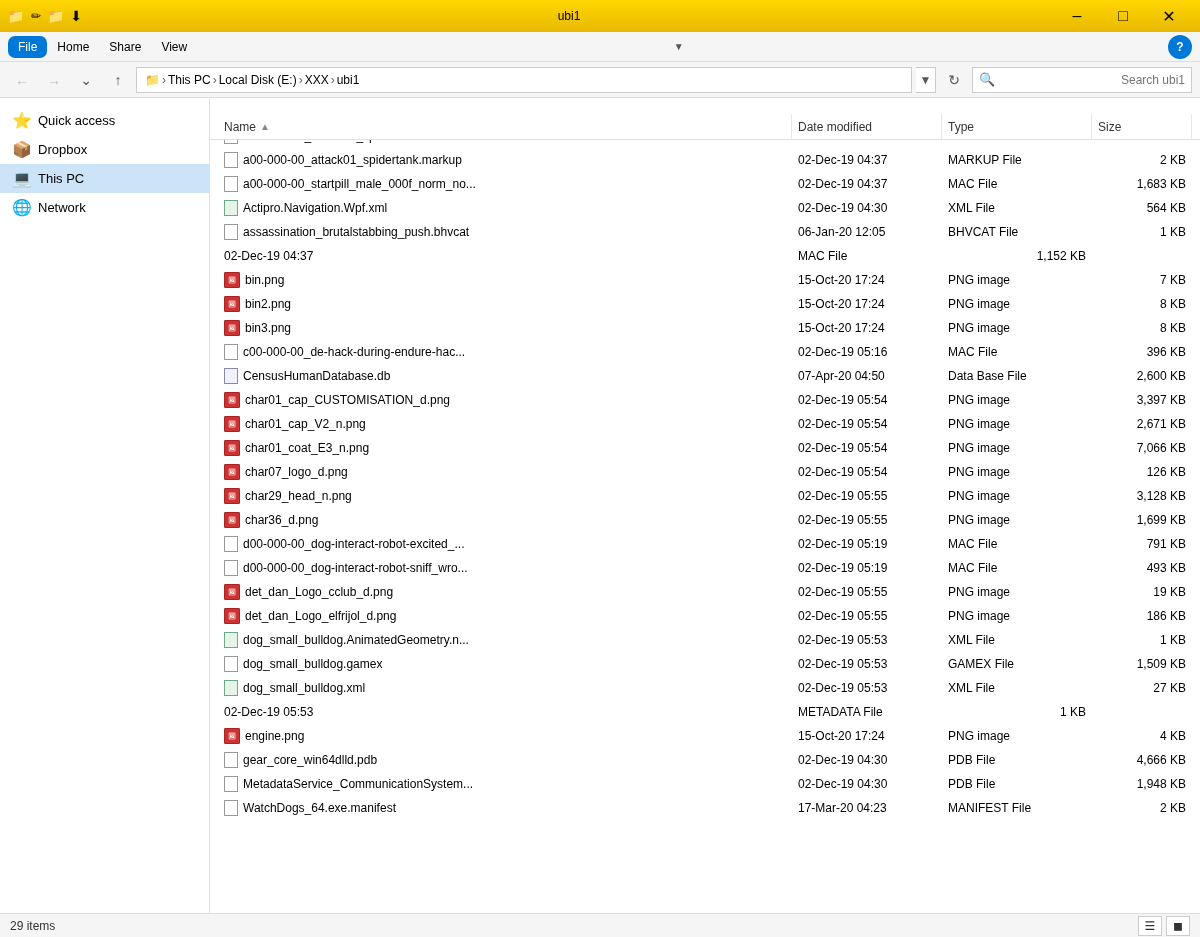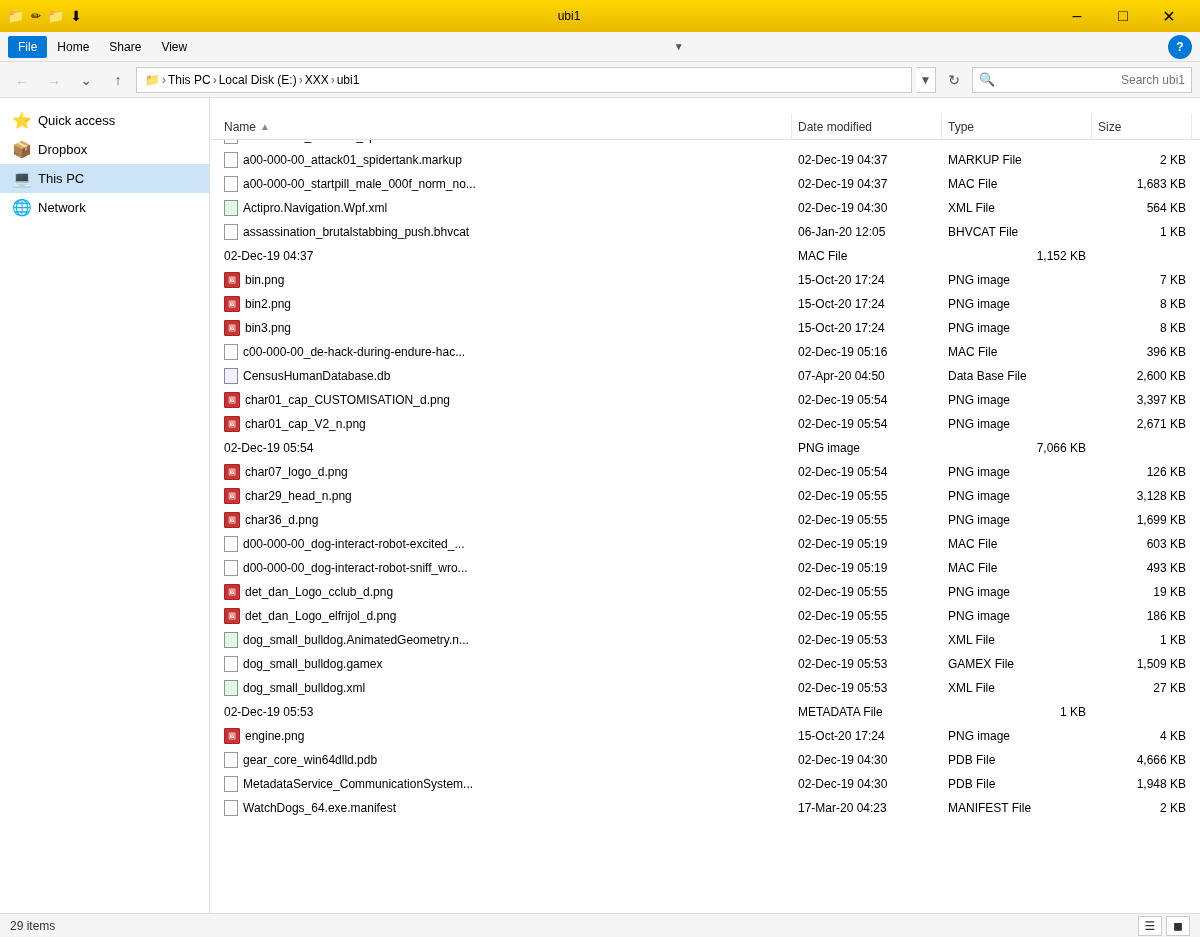--- a/index.html
+++ b/index.html
@@ -32,21 +32,21 @@
       align-items: center;
       padding: 0 8px;
       border-bottom: 1px solid #ddd;
     }
     .menu-item {
       padding: 4px 10px;
       cursor: pointer;
       border-radius: 2px;
       font-size: 12px;
     }
-    .menu-item.active { background: #0078d7; color: white; }
+    .menu-item.active { background: #0078d7; color: white; border-radius: 7px; }
     .menu-help { margin-left: auto; width: 24px; height: 24px; background: #0078d7; color: white; border-radius: 50%; display: flex; align-items: center; justify-content: center; font-size: 12px; font-weight: bold; cursor: pointer; }
     .menu-chevron { margin-left: auto; margin-right: 8px; font-size: 10px; color: #555; }
 
     
     .address-bar {
       background: #f5f5f5;
       height: 36px;
       display: flex;
       align-items: center;
       padding: 0 8px;
@@ -367,20 +367,24 @@
         <div class="file-row">
     <div class="file-cell">
       <span class="png-icon" style="background:#cc3333;border:1px solid #aa2222;font-size:6px;font-weight:bold;color:white;display:inline-flex;align-items:center;justify-content:center;width:16px;height:16px;flex-shrink:0;">🖼</span>
       <span>char01_cap_V2_n.png</span>
     </div>
     <div class="file-cell">02-Dec-19 05:54</div>
     <div class="file-cell">PNG image</div>
     <div class="file-cell right">2,671 KB</div>
   </div>
         <div class="file-row">
+    <div class="file-cell">
+      <span class="png-icon" style="background:#cc3333;border:1px solid #aa2222;font-size:6px;font-weight:bold;color:white;display:inline-flex;align-items:center;justify-content:center;width:16px;height:16px;flex-shrink:0;">🖼</span>
+      <span>char01_coat_E3_n.png</span>
+    </div>
     <div class="file-cell">02-Dec-19 05:54</div>
     <div class="file-cell">PNG image</div>
     <div class="file-cell right">7,066 KB</div>
   </div>
         <div class="file-row">
     <div class="file-cell">
       <span class="png-icon" style="background:#cc3333;border:1px solid #aa2222;font-size:6px;font-weight:bold;color:white;display:inline-flex;align-items:center;justify-content:center;width:16px;height:16px;flex-shrink:0;">🖼</span>
       <span>char07_logo_d.png</span>
     </div>
     <div class="file-cell">02-Dec-19 05:54</div>
@@ -405,21 +409,21 @@
     <div class="file-cell">PNG image</div>
     <div class="file-cell right">1,699 KB</div>
   </div>
         <div class="file-row">
     <div class="file-cell">
       <span style="display:inline-block;width:14px;height:16px;background:white;border:1px solid #999;flex-shrink:0;"></span>
       <span>d00-000-00_dog-interact-robot-excited_...</span>
     </div>
     <div class="file-cell">02-Dec-19 05:19</div>
     <div class="file-cell">MAC File</div>
-    <div class="file-cell right">603 KB</div>
+    <div class="file-cell right">791 KB</div>
   </div>
         <div class="file-row">
     <div class="file-cell">
       <span style="display:inline-block;width:14px;height:16px;background:white;border:1px solid #999;flex-shrink:0;"></span>
       <span>d00-000-00_dog-interact-robot-sniff_wro...</span>
     </div>
     <div class="file-cell">02-Dec-19 05:19</div>
     <div class="file-cell">MAC File</div>
     <div class="file-cell right">493 KB</div>
   </div>

